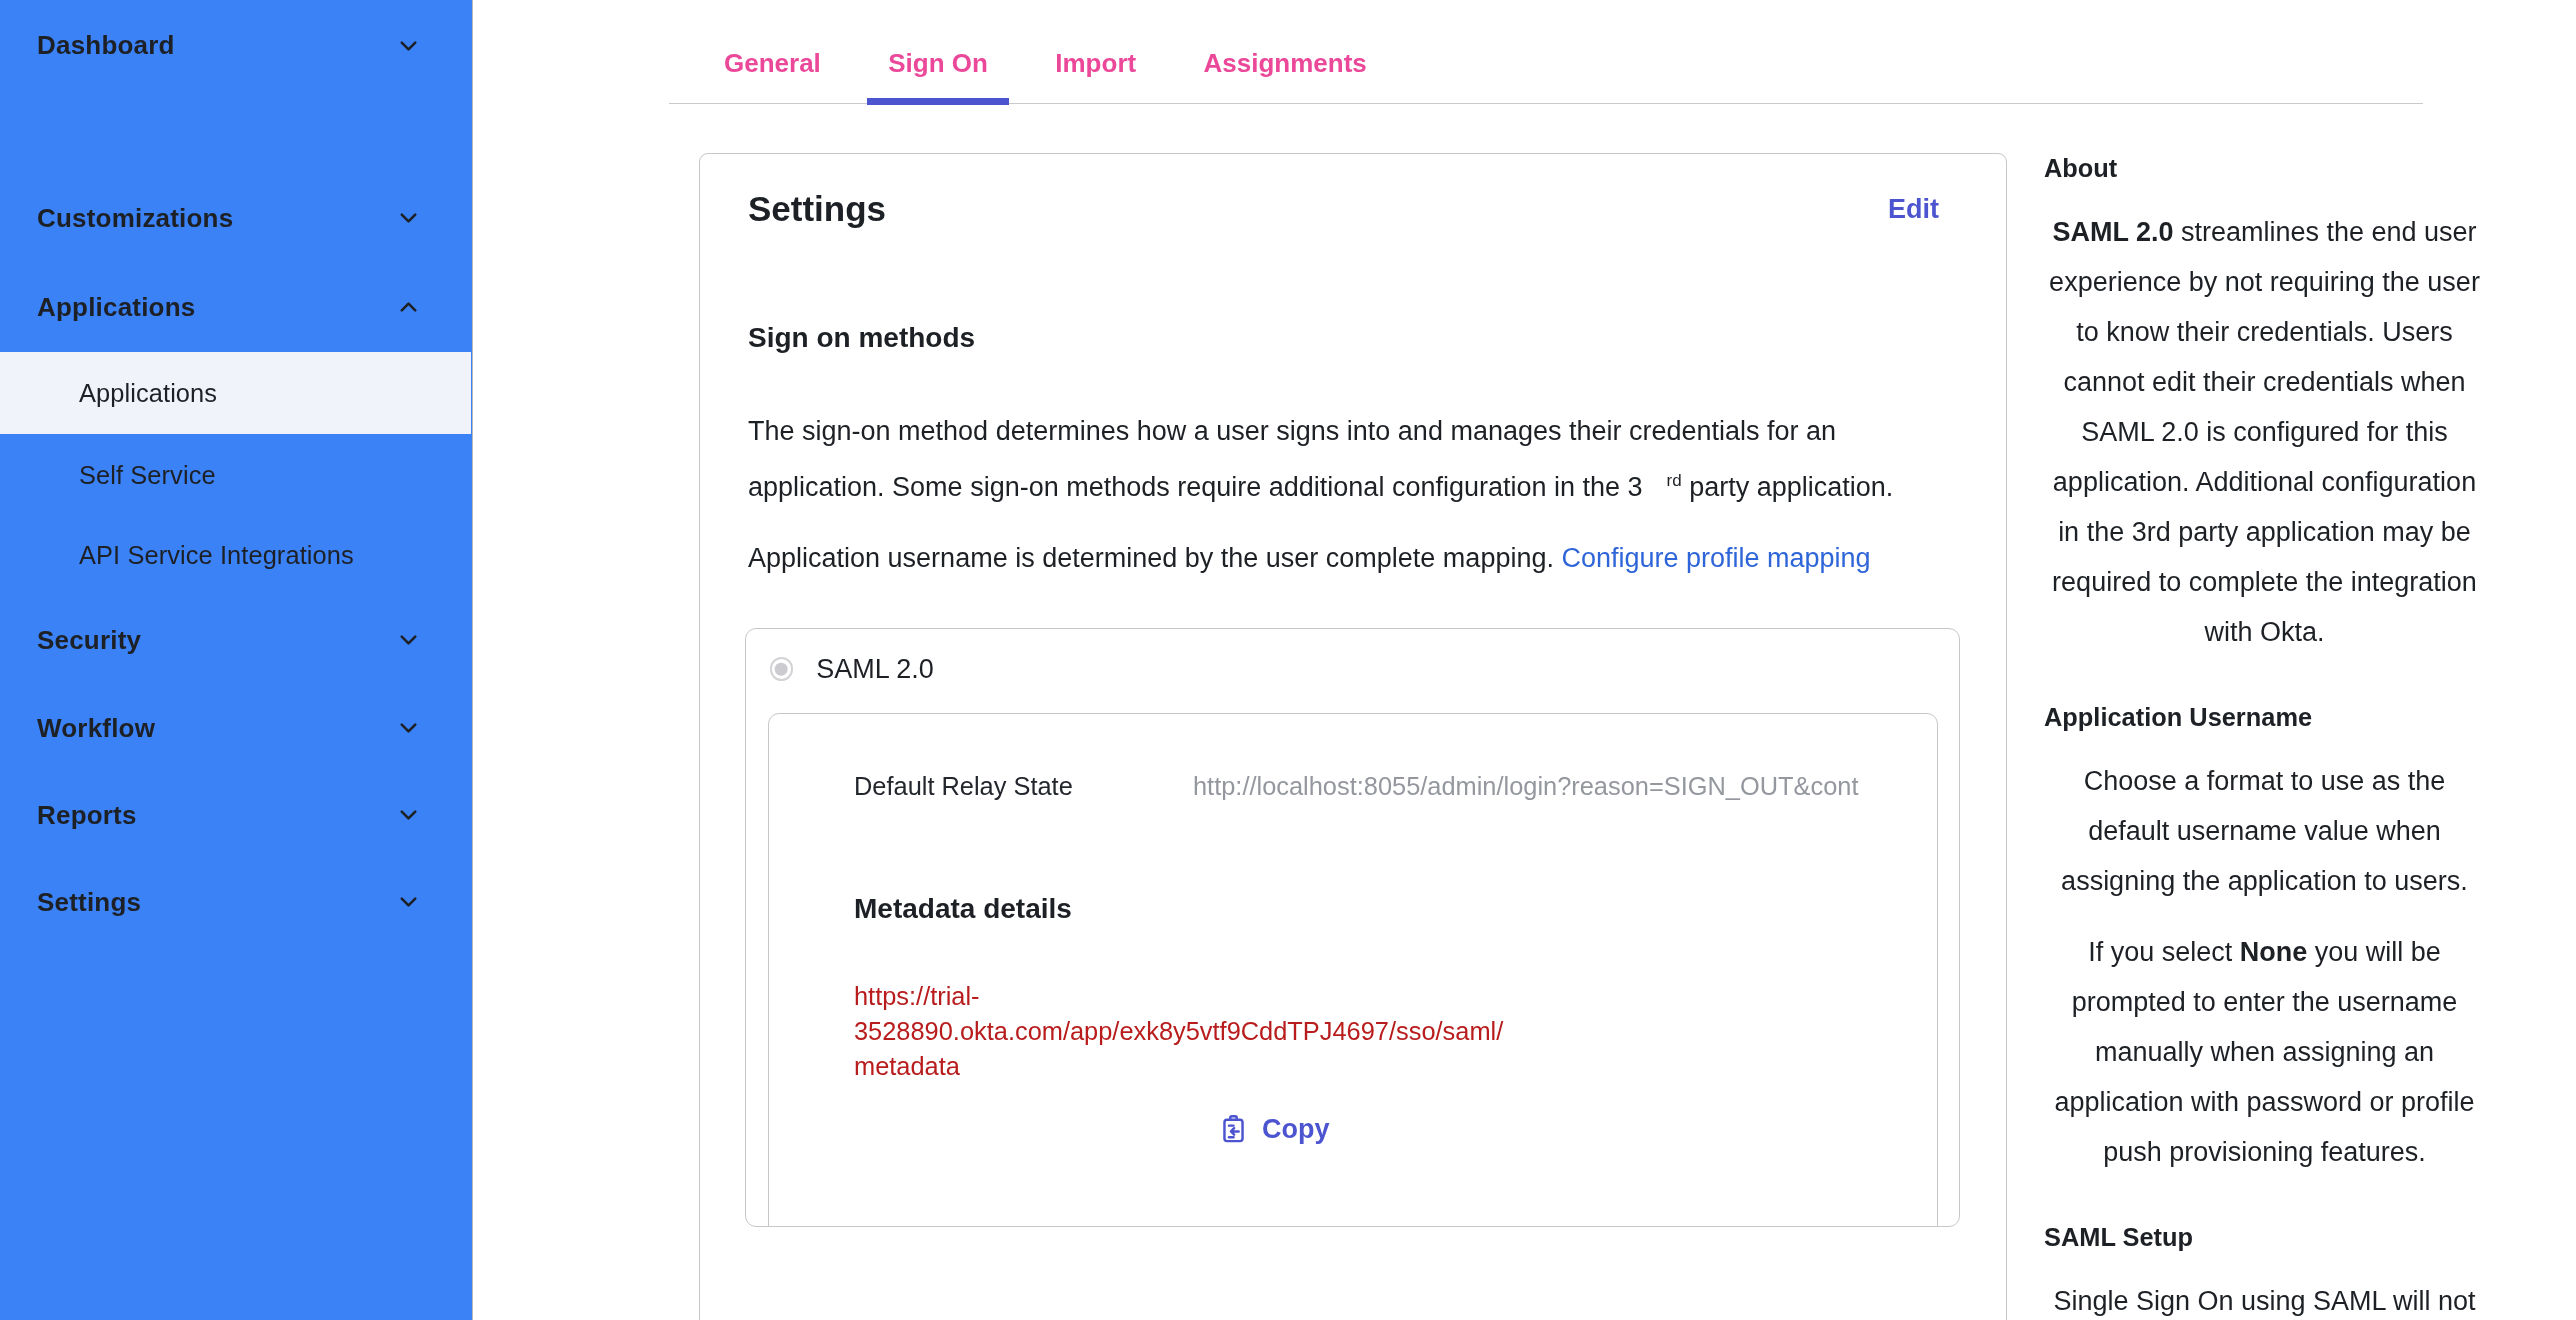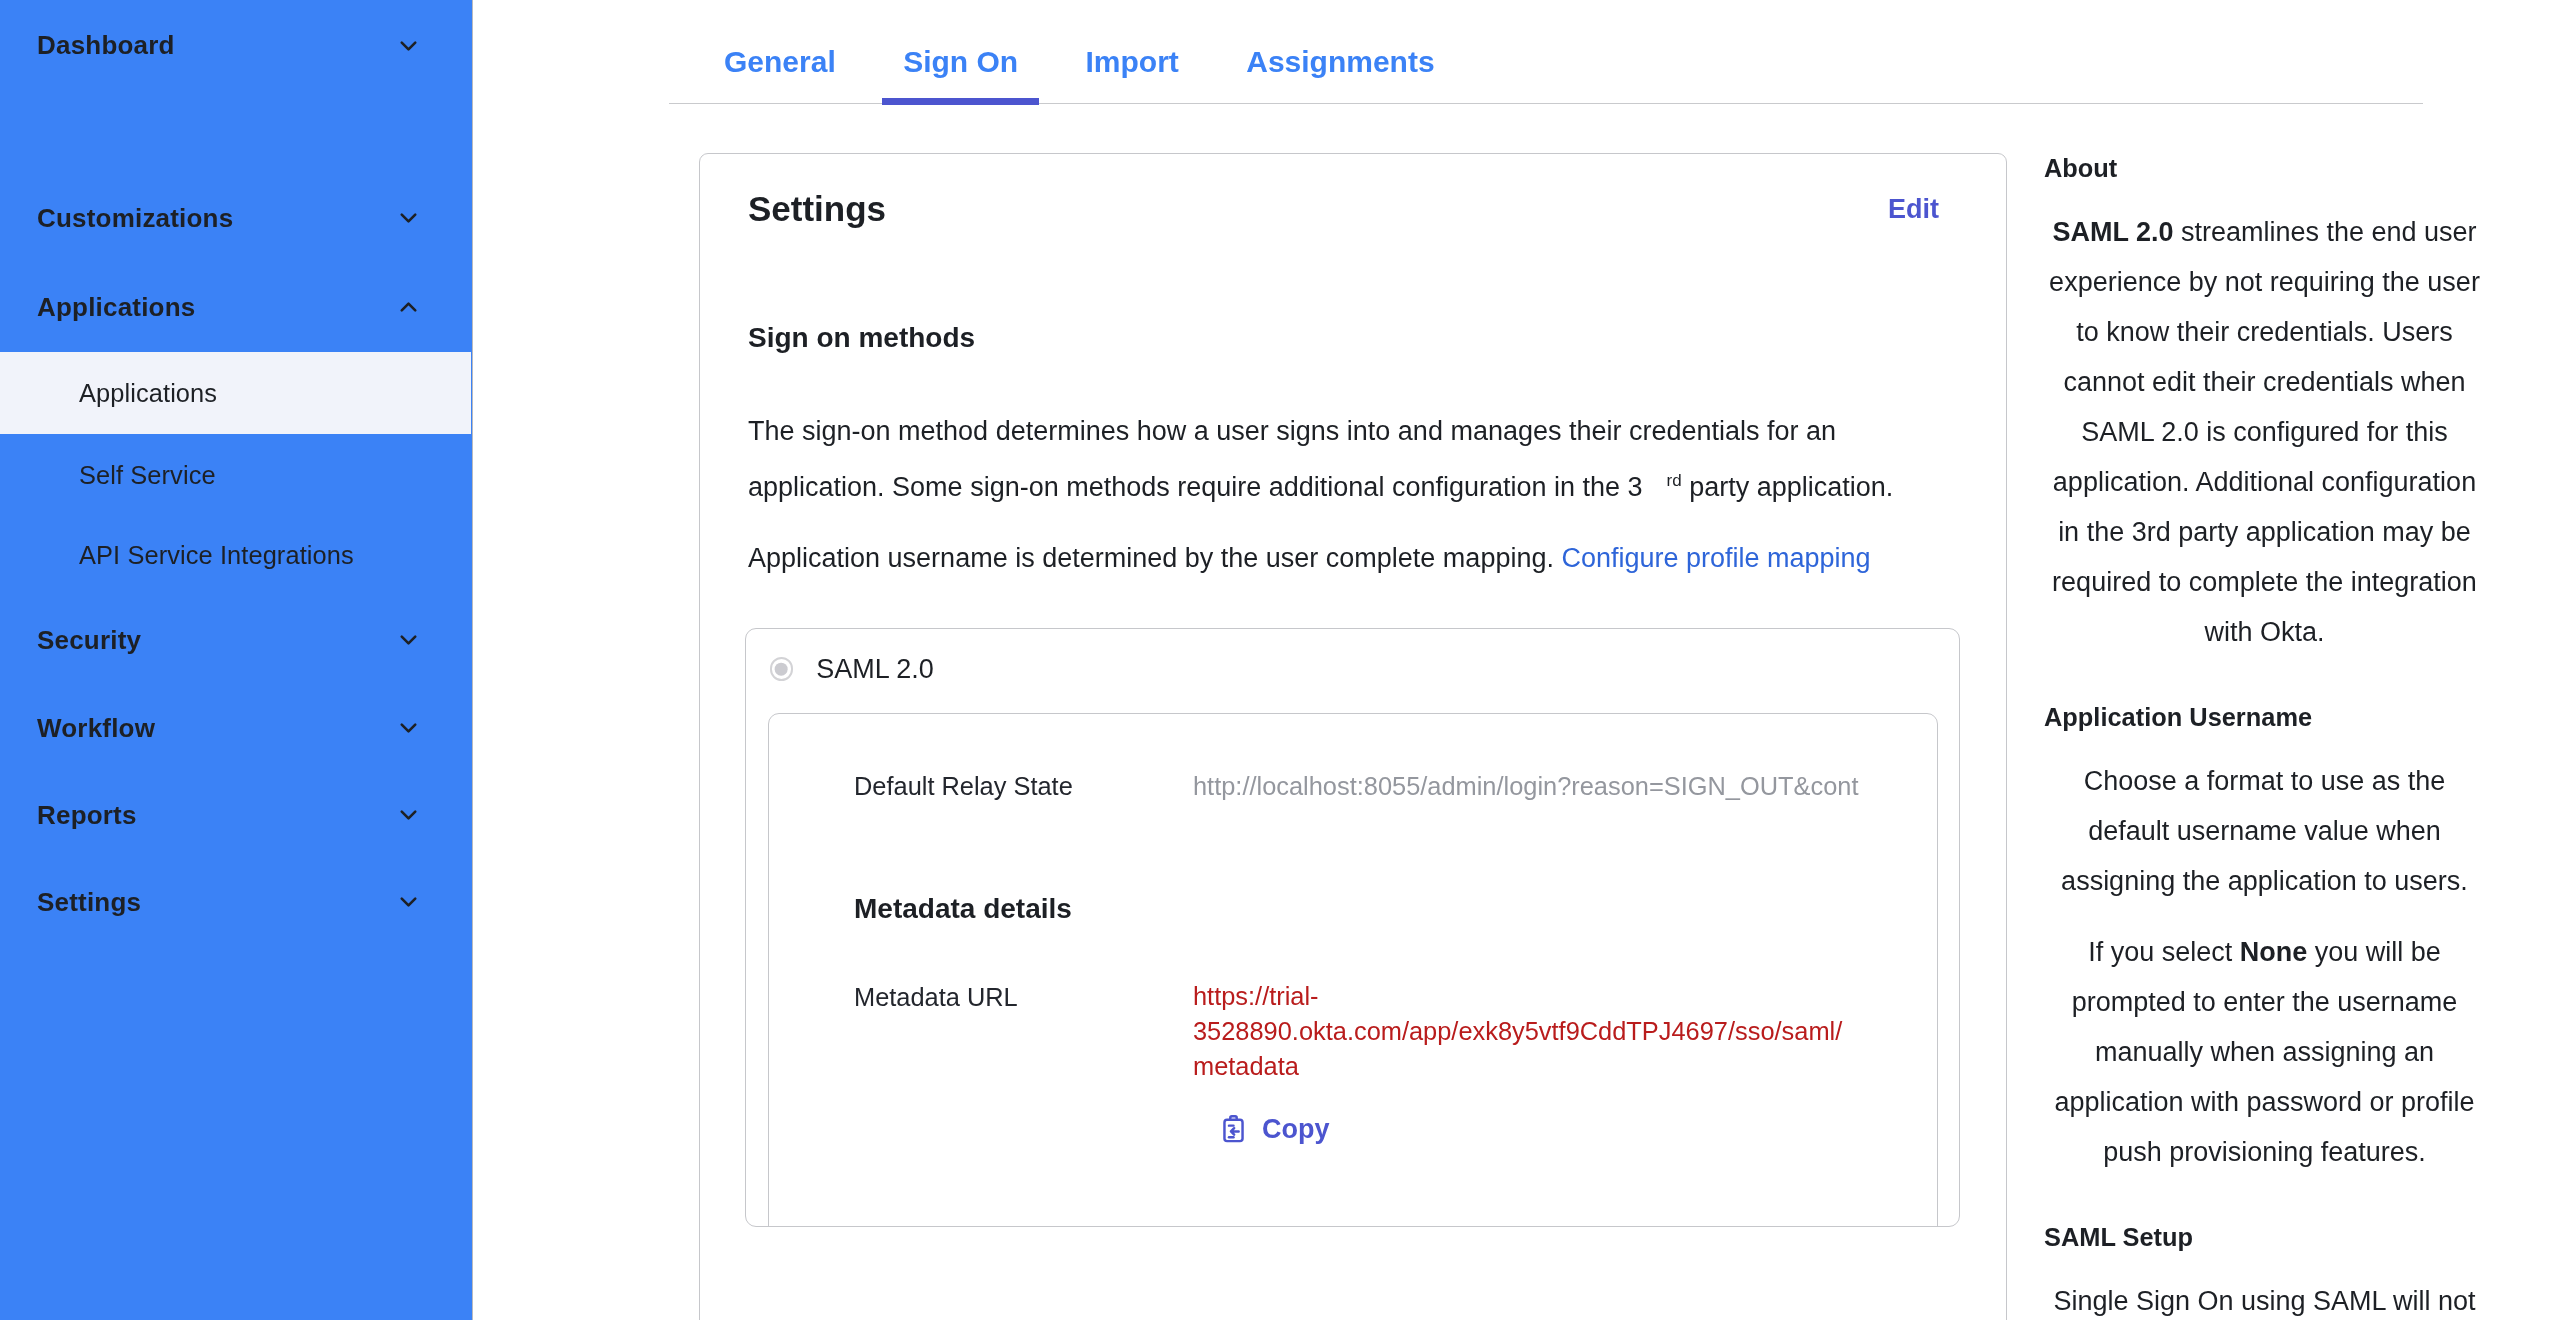--- a/index.html
+++ b/index.html
@@ -17,22 +17,22 @@
   .nav-row { padding-left:37px; }
   .nav-row.sub { padding-left:79px; }
   .nav-row.selected { background:#f1f3fa; }
   .chev { position:absolute; right:49px; top:50%; transform:translateY(-50%); }
   .chev.up { transform:translateY(-50%) rotate(180deg); }
 
   
   .tabbar { position:absolute; left:669px; top:0; width:1754px; height:104px;
             border-bottom:1.8px solid #c9cacd; display:flex; align-items:flex-end;
             padding-left:34px; gap:25.4px; }
-  .tab { position:relative; padding:0 21px 23.6px; font-size:30px; font-weight:600;
-         color:#3b82f6; cursor:pointer; }
+  .tab { position:relative; padding:0 21px 23.6px; font-size:26px; font-weight:600;
+         color:#ec4899; cursor:pointer; }
   .tab.active::after { content:""; position:absolute; left:0; right:0; bottom:-1.8px;
                        height:6.4px; background:#4c55cf; }
 
   
   .card { position:absolute; left:699px; top:153px; width:1308px; height:1272px;
           background:#fff; border:1.8px solid #c6c7cb; border-radius:9px; }
   .card-head { display:flex; justify-content:space-between; align-items:flex-start;
                margin:35px 67px 0 48px; }
   .card-head h1 { font-size:35px; font-weight:700; line-height:40px; }
   .edit-link { font-size:27px; font-weight:600; color:#4c55cf; line-height:40px;
@@ -171,21 +171,20 @@
 
       <div class="panel">
         <div class="kv">
           <div class="k">Default Relay State</div>
           <div class="v gray">http://localhost:8055/admin/login?reason=SIGN_OUT&amp;cont</div>
         </div>
 
         <h3>Metadata details</h3>
 
         <div class="kv url-row">
-          <div class="k">Metadata URL</div>
           <div class="v url">https://trial-3528890.okta.com/app/exk8y5vtf9CddTPJ4697/sso/saml/metadata</div>
         </div>
 
         <div class="kv copy-kv">
           <div class="k"></div>
           <div class="copy-row">
             <svg width="31" height="31" viewBox="0 0 24 24" fill="none" stroke="#4c55cf" stroke-width="1.9" stroke-linecap="round" stroke-linejoin="round">
               <rect x="5" y="4.5" width="14" height="16.5" rx="2"></rect>
               <path d="M9.5 4.5 L9.5 3 A1.2 1.2 0 0 1 10.7 1.8 L13.3 1.8 A1.2 1.2 0 0 1 14.5 3 L14.5 4.5"></path>
               <path d="M8.5 9 L12 9"></path>

